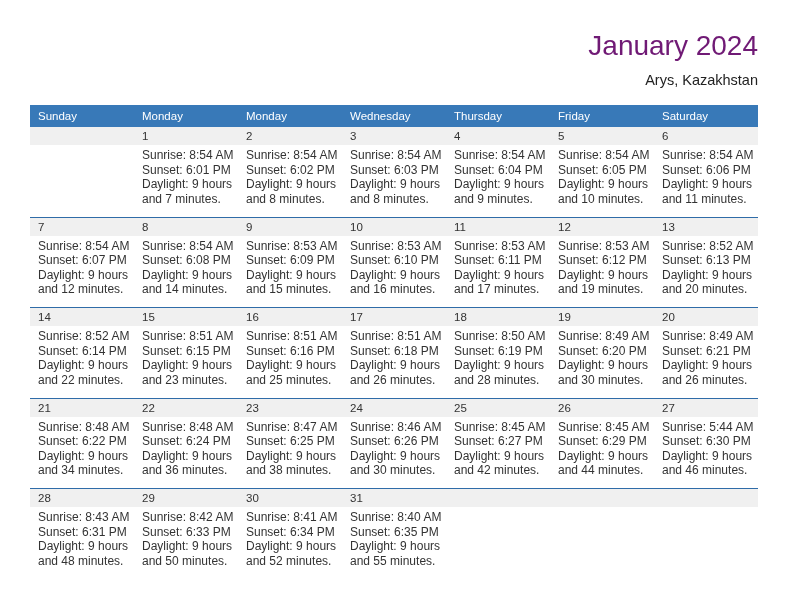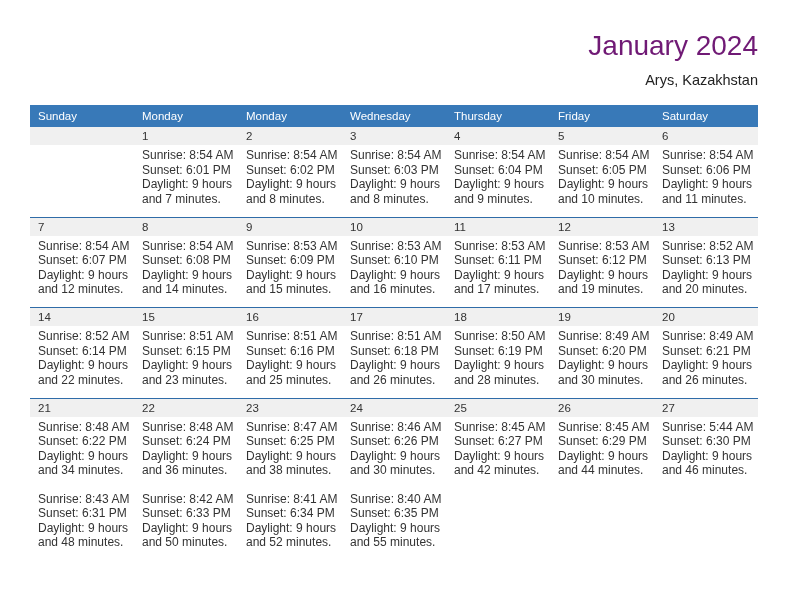--- a/index.html
+++ b/index.html
@@ -357,20 +357,29 @@
             <span class="line">Daylight: 9 hours</span>
             <span class="line">and 44 minutes.</span>
           </td>
           <td>
             <span class="line">Sunrise: 5:44 AM</span>
             <span class="line">Sunset: 6:30 PM</span>
             <span class="line">Daylight: 9 hours</span>
             <span class="line">and 46 minutes.</span>
           </td>
         </tr>
+        <tr class="daynum-row">
+          <td>28</td>
+          <td>29</td>
+          <td>30</td>
+          <td>31</td>
+          <td class="empty-daynum"></td>
+          <td class="empty-daynum"></td>
+          <td class="empty-daynum"></td>
+        </tr>
         <tr class="info-row">
           <td>
             <span class="line">Sunrise: 8:43 AM</span>
             <span class="line">Sunset: 6:31 PM</span>
             <span class="line">Daylight: 9 hours</span>
             <span class="line">and 48 minutes.</span>
           </td>
           <td>
             <span class="line">Sunrise: 8:42 AM</span>
             <span class="line">Sunset: 6:33 PM</span>

